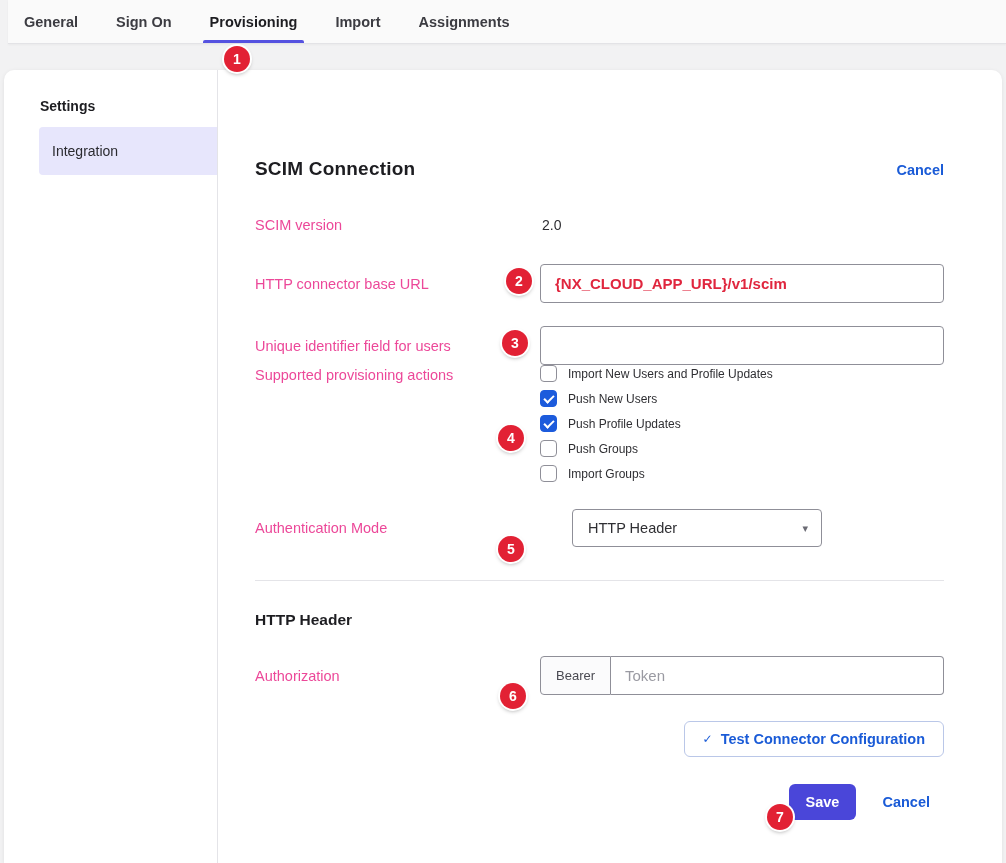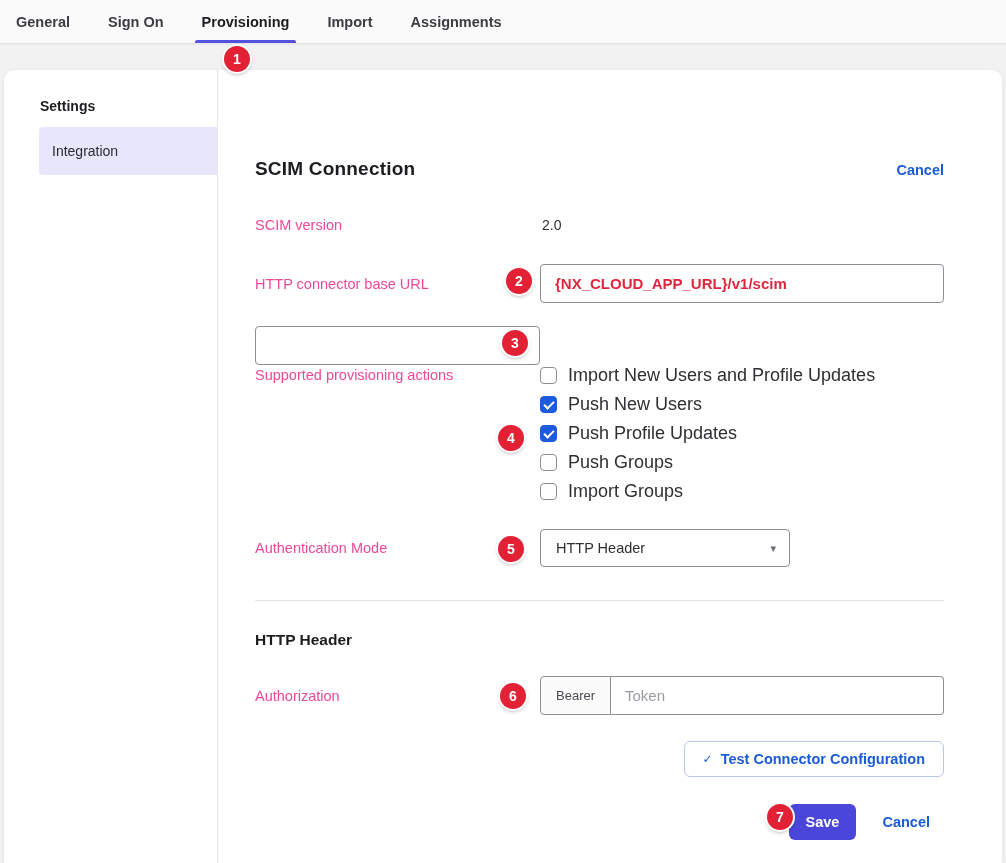--- a/index.html
+++ b/index.html
@@ -7,21 +7,21 @@
   body {
     font-family: "Liberation Sans", "DejaVu Sans", sans-serif;
     background: #f2f2f3;
     color: #2f2f33;
     overflow: hidden;
   }
   .page { position: relative; width: 1006px; height: 863px; }
 
   
   .topbar {
-    position: absolute; top: 0; left: 0; right: 0; height: 44px;
+    position: absolute; top: 0; left: 8px; right: 0; height: 44px;
     background: #fafafa;
     border-bottom: 1px solid #e3e3e6;
     box-shadow: 0 1px 2px rgba(0,0,0,.04);
     display: flex; align-items: stretch; gap: 38px;
     padding: 0 0 0 16px;
     z-index: 5;
   }
   .tab {
     position: relative;
     display: flex; align-items: center;
@@ -116,23 +116,23 @@
     border: 1.5px solid #8f8f98; border-radius: 4px; background: #fff;
     position: relative;
   }
   .cb.checked { background: #1c5bdc; border-color: #1c5bdc; }
   .cb.checked::after {
     content: ""; position: absolute; left: 5px; top: 1.5px;
     width: 4px; height: 8px;
     border-right: 2px solid #fff; border-bottom: 2px solid #fff;
     transform: rotate(45deg);
   }
-  .checkbox-label { font-size: 18px; color: #2f2f33; }
-
-  .row-auth { margin-top: 27px; }
+  .checkbox-label { font-size: 12px; color: #2f2f33; }
+
+  .row-auth { margin-top: 27px; gap: 32px; }
   .select {
     width: 250px; height: 38px;
     border: 1px solid #8f8f98; border-radius: 4px;
     display: flex; align-items: center; justify-content: space-between;
     padding: 0 13px 0 15px; font-size: 14.5px; color: #2f2f33;
     background: #fff; cursor: pointer;
   }
   .chevron { font-size: 11px; color: #6b6b74; }
 
   .divider { margin: 33px 0 0 0; border: none; border-top: 1px solid #e4e4e8; }
@@ -207,20 +207,21 @@
         <div class="field-label">SCIM version</div>
         <div class="static-value">2.0</div>
       </div>
 
       <div class="row row-baseurl">
         <div class="field-label">HTTP connector base URL</div>
         <input class="text-input url" type="text" value="{NX_CLOUD_APP_URL}/v1/scim" style="">
       </div>
 
       <div class="row row-uniqueid">
+        <div class="field-label">Unique identifier field for users</div>
         <input class="text-input" type="text" value="" style="">
       </div>
 
       <div class="row row-actions top-align">
         <div class="field-label">Supported provisioning actions</div>
         <div class="checkbox-list">
           <div class="checkbox-row">
             <span class="cb"></span>
             <span class="checkbox-label">Import New Users and Profile Updates</span>
           </div>

